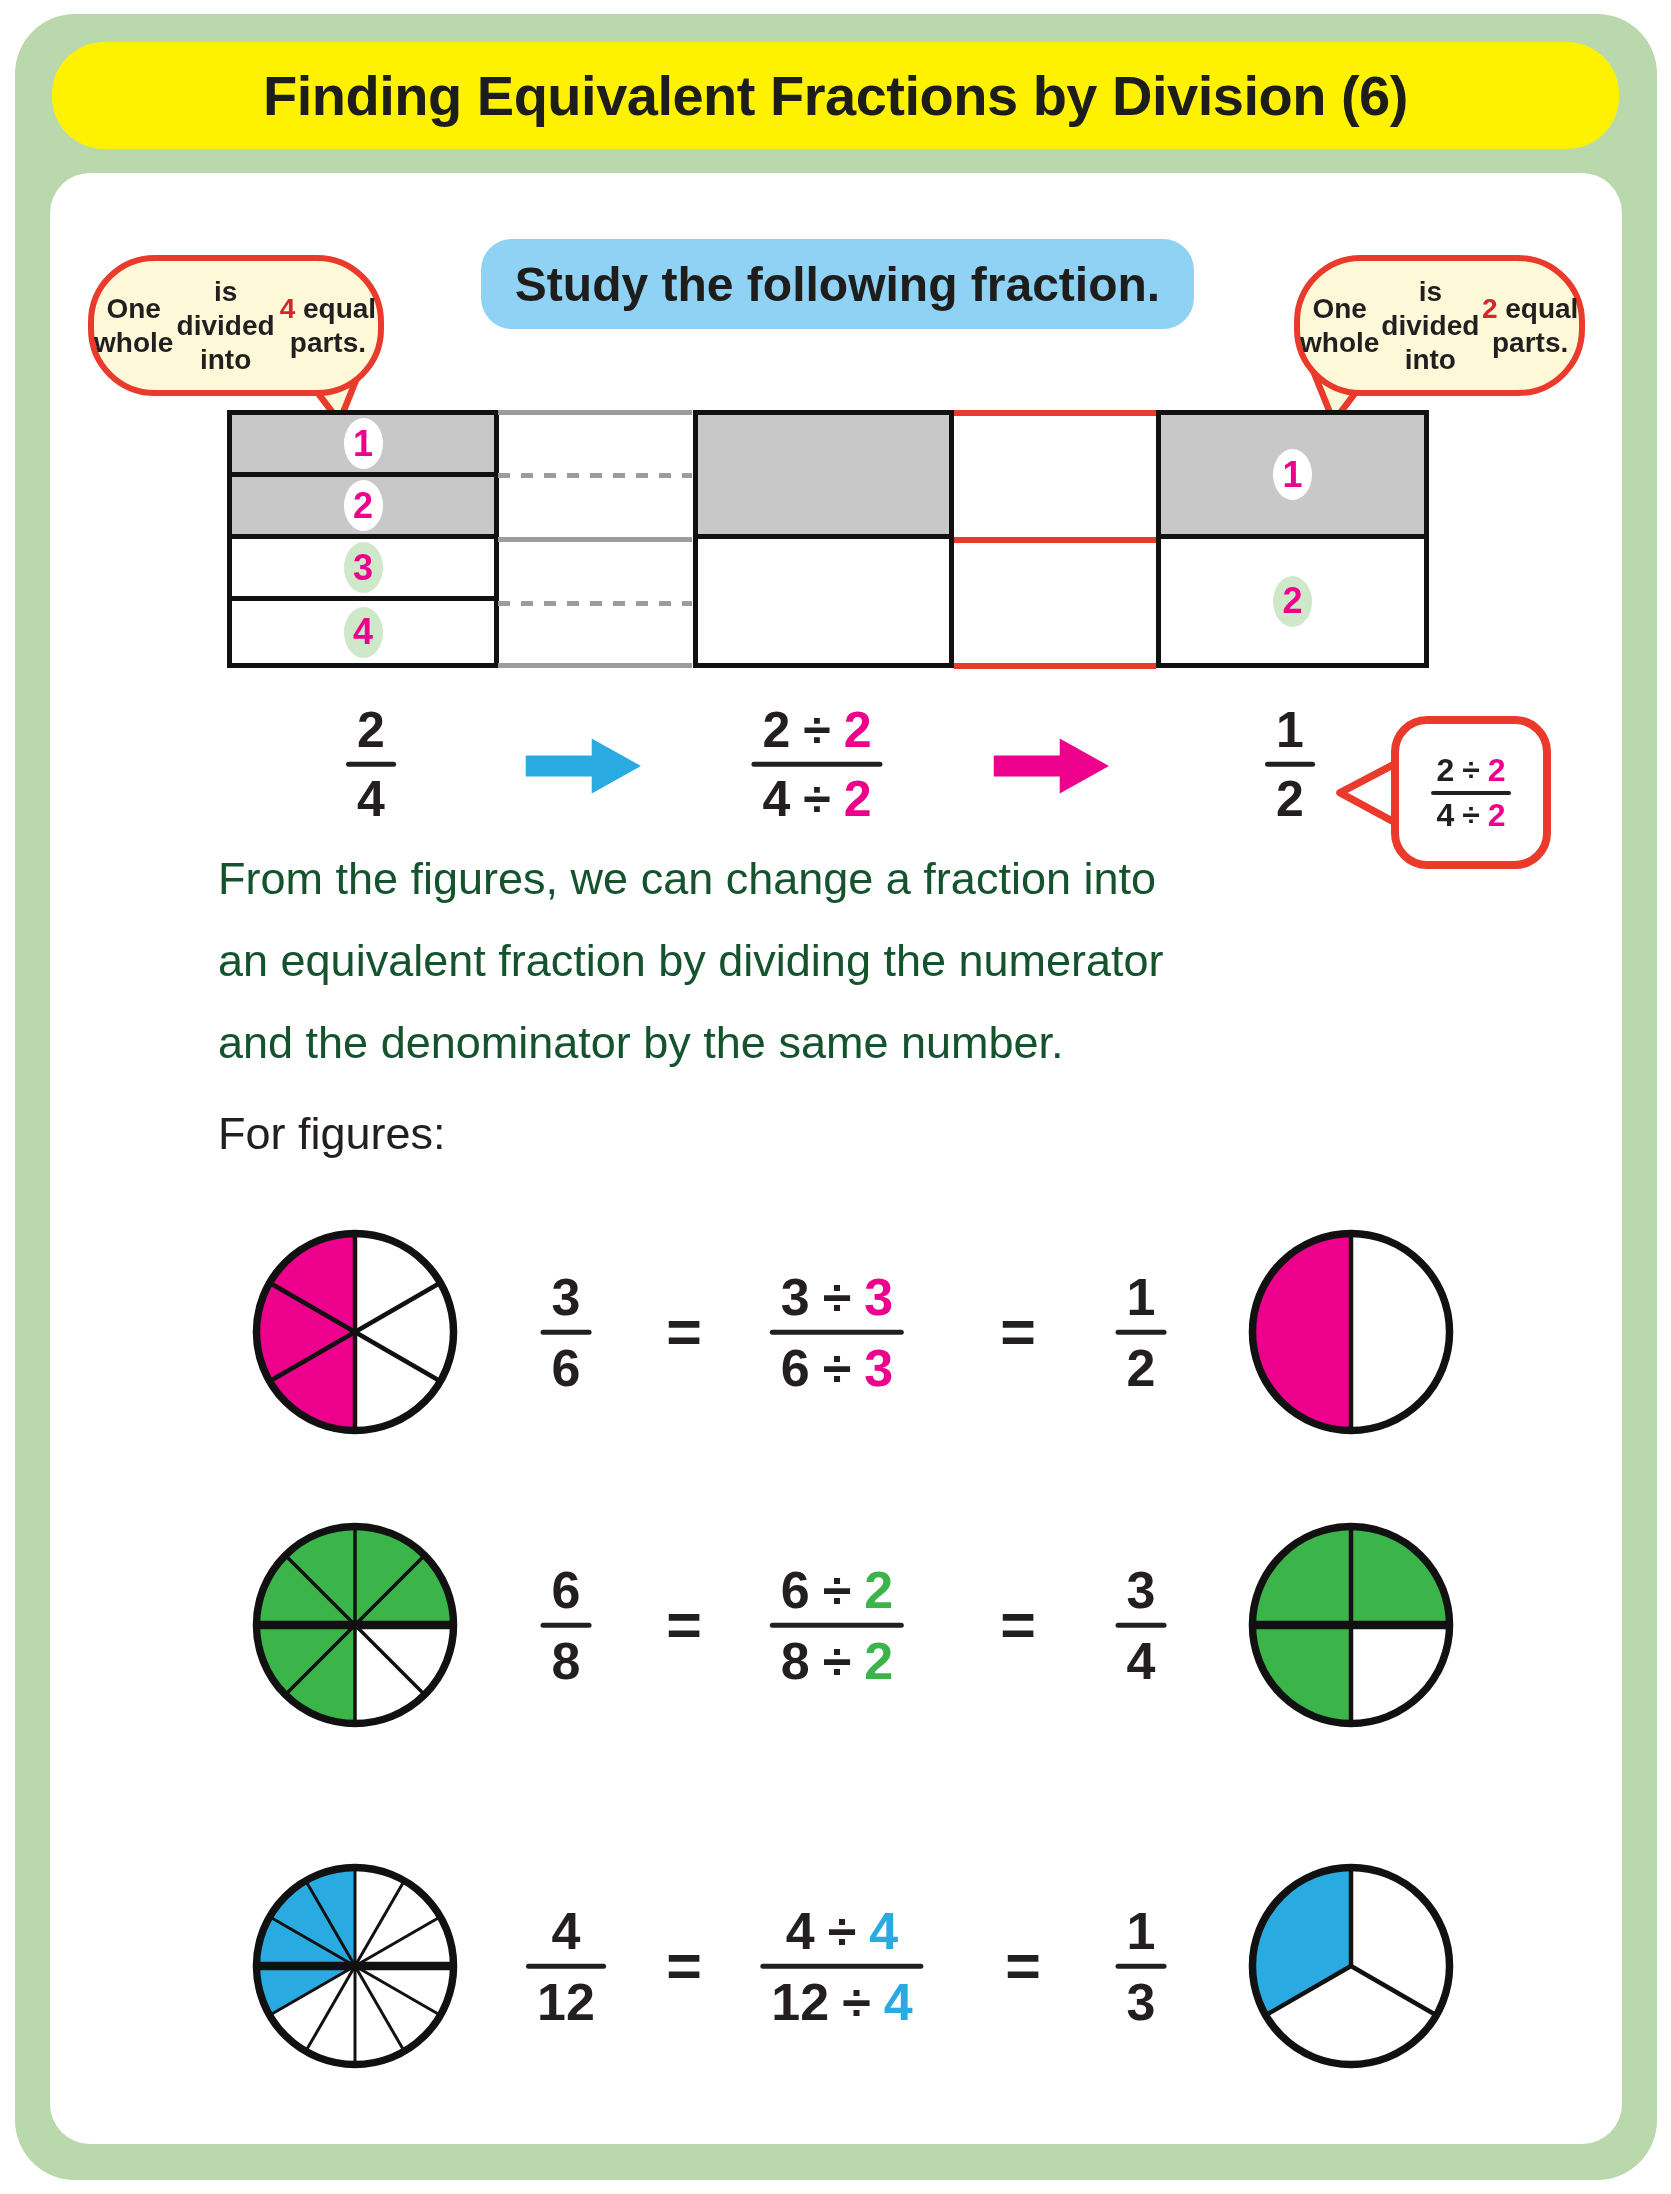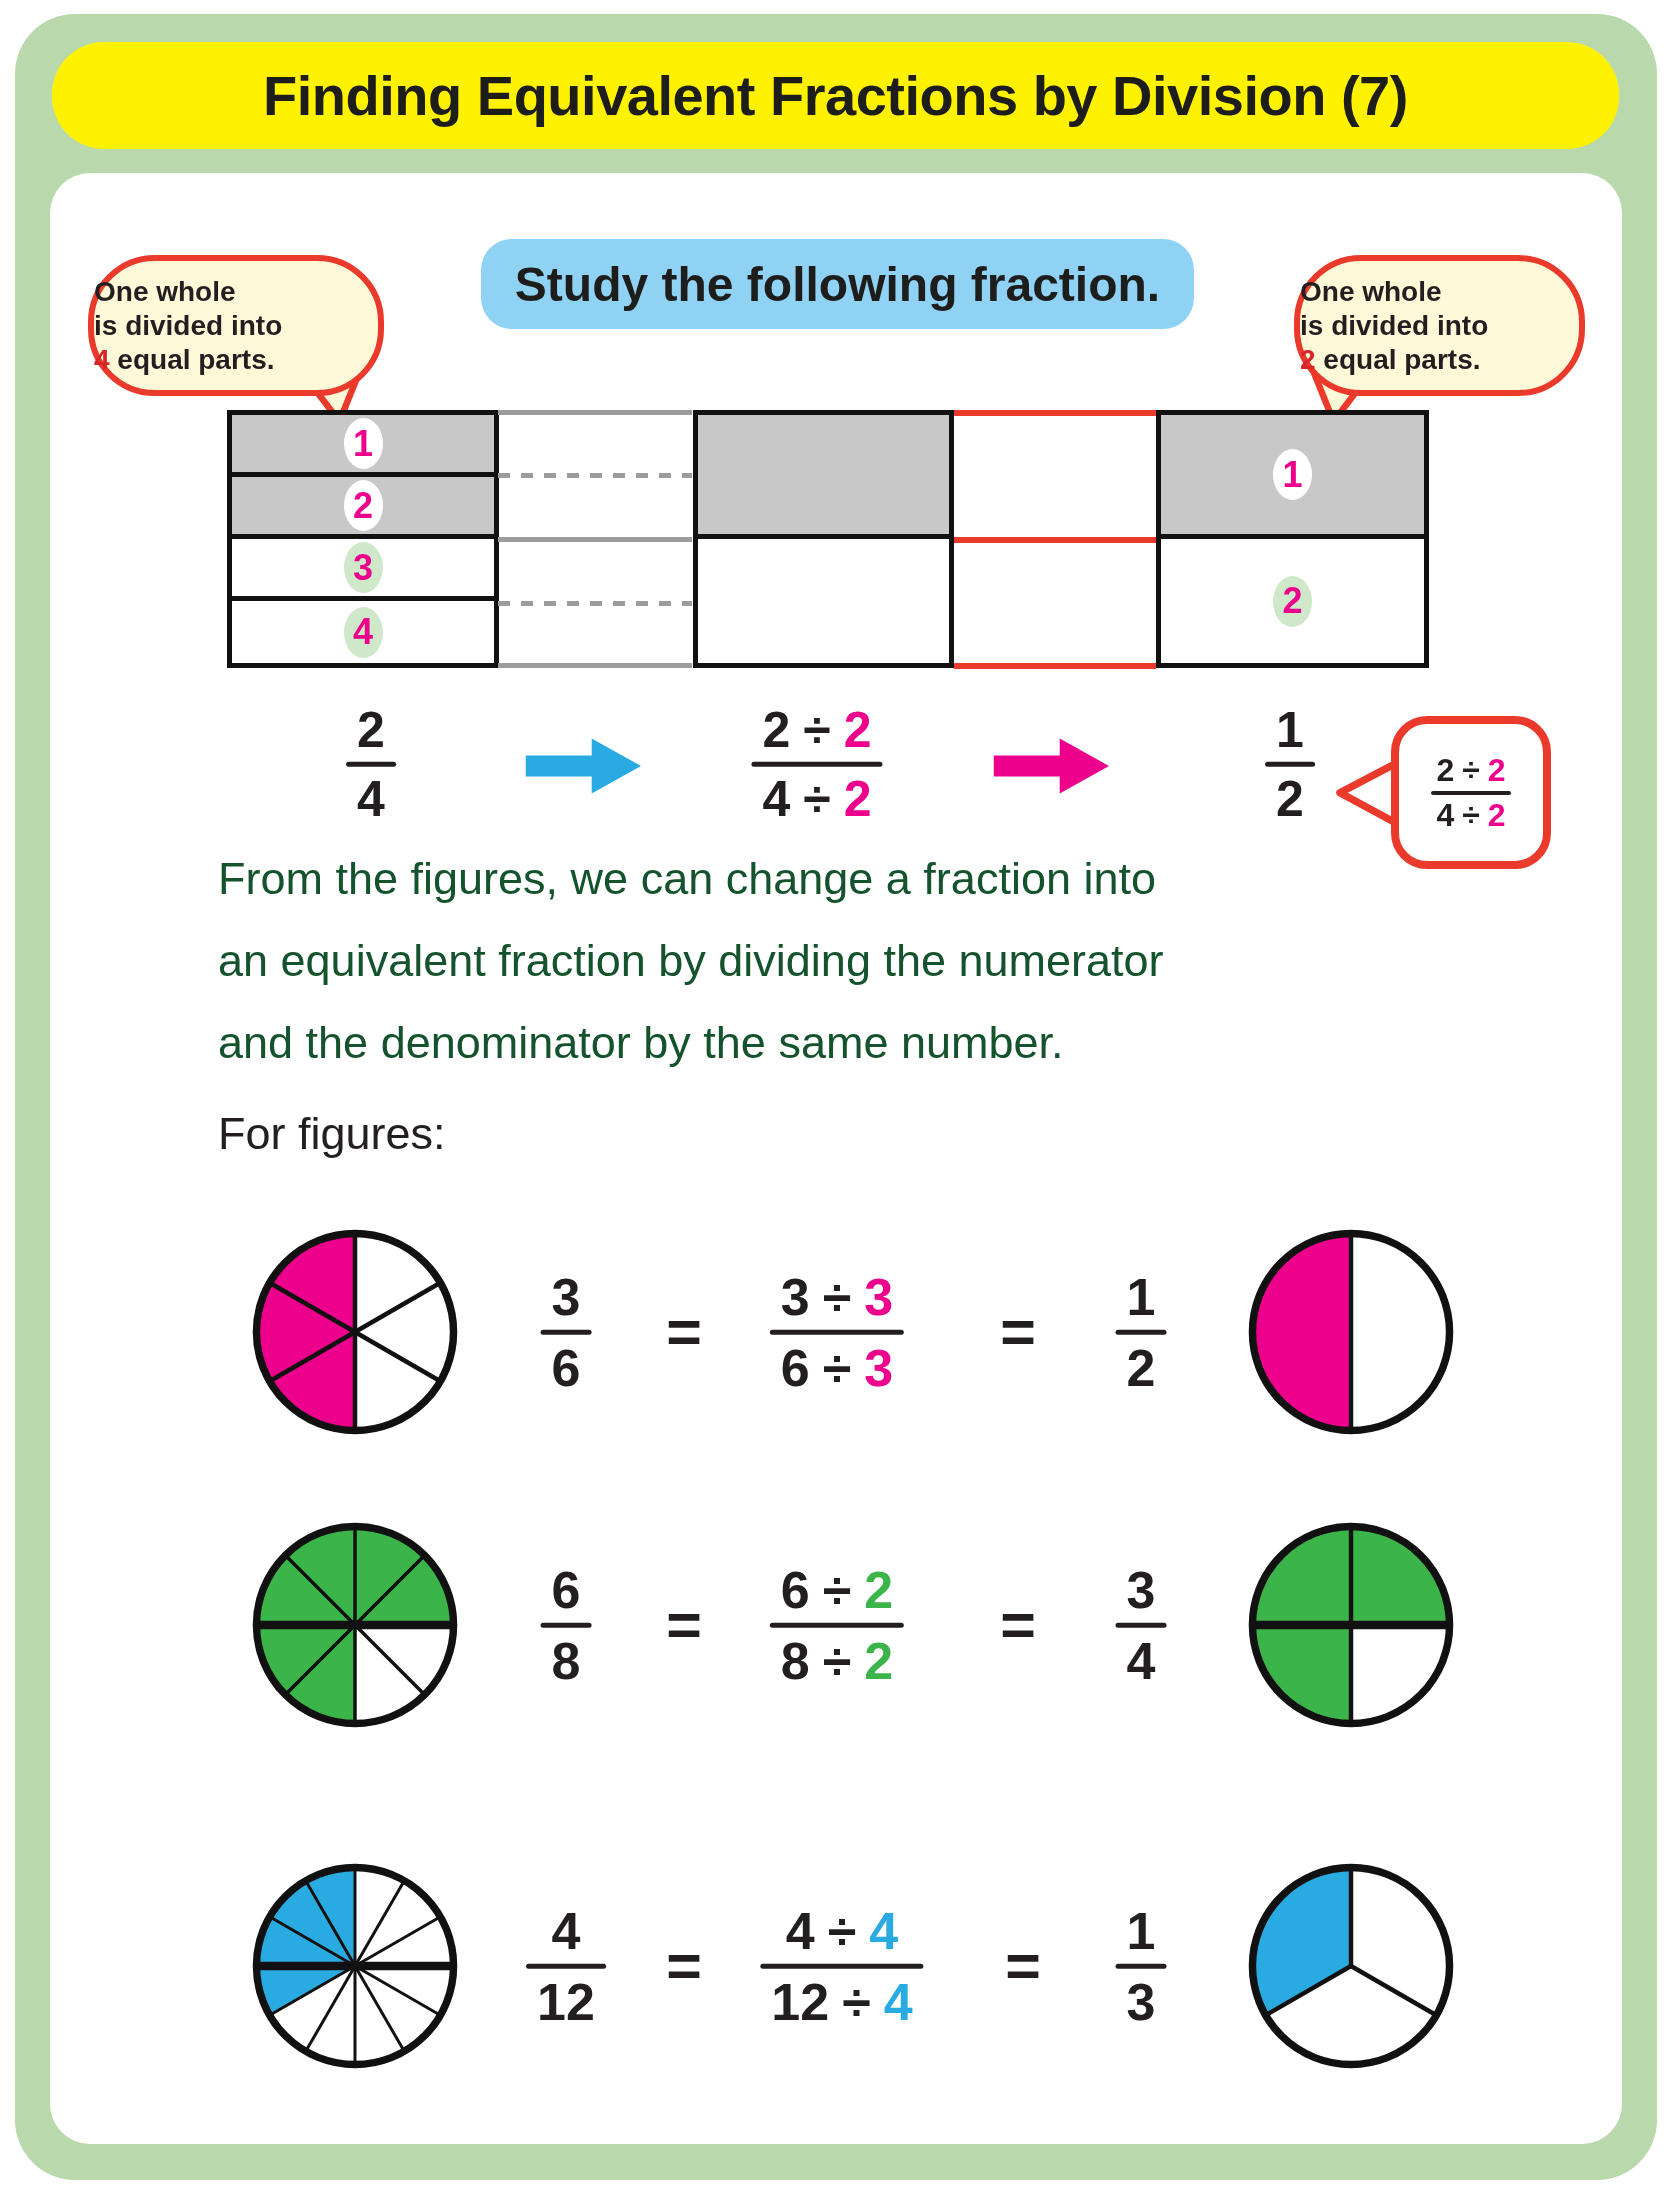--- a/index.html
+++ b/index.html
@@ -18,21 +18,21 @@
     display:flex;align-items:center;justify-content:center;}
   .title-banner span{font-size:56px;font-weight:bold;letter-spacing:-0.5px;color:#1d1d1b;}
 
   
   .study-banner{left:481px;top:239px;width:713px;height:90px;border-radius:31px;background:var(--banner_blue);
     display:flex;align-items:center;justify-content:center;}
   .study-banner span{font-size:48px;font-weight:bold;color:#1d1d1b;}
 
   
   .bubble{background:var(--bubble_cream);border:6.5px solid var(--red);border-radius:67px;
-    display:flex;flex-direction:column;align-items:flex-start;justify-content:center;}
+    display:flex;align-items:center;justify-content:center;}
   .bubble p{margin:0;font-size:28px;line-height:34px;font-weight:bold;text-align:center;color:#231f20;}
   .bubble .hl{color:#d6252b;}
   .bubble-left{left:88px;top:255px;width:284px;height:129px;}
   .bubble-right{left:1294px;top:255px;width:279px;height:129px;}
   .tail{overflow:visible;}
 
   
   .strip{border:5px solid #111;box-sizing:border-box;background:#fff;display:grid;}
   .strip-left{left:227px;top:410px;width:272px;height:258px;grid-template-rows:repeat(4,1fr);}
   .strip-mid{left:693px;top:410px;width:261px;height:258px;grid-template-rows:repeat(2,1fr);}
@@ -74,21 +74,21 @@
   .ex-row{position:absolute;left:0;width:100%;height:0;}
   .cc{position:absolute;transform:translate(-50%,-50%);}
 </style>
 </head>
 <body>
 
 <div class="abs green-panel"></div>
 <div class="abs content-card"></div>
 
 <div class="abs title-banner">
-  <span>Finding Equivalent Fractions by Division (7)</span>
+  <span>Finding Equivalent Fractions by Division (6)</span>
 </div>
 
 <div class="abs study-banner">
   <span>Study the following fraction.</span>
 </div>
 
 <svg class="abs tail" style="left:287px;top:366px;width:90px;height:62px;" viewBox="0 0 180 125">
   <path d="M20,0 L105,112 L150,0" fill="var(--bubble_cream)" stroke="var(--red)" stroke-width="13" stroke-linejoin="round"></path>
 </svg>
 <div class="abs bubble bubble-left">

